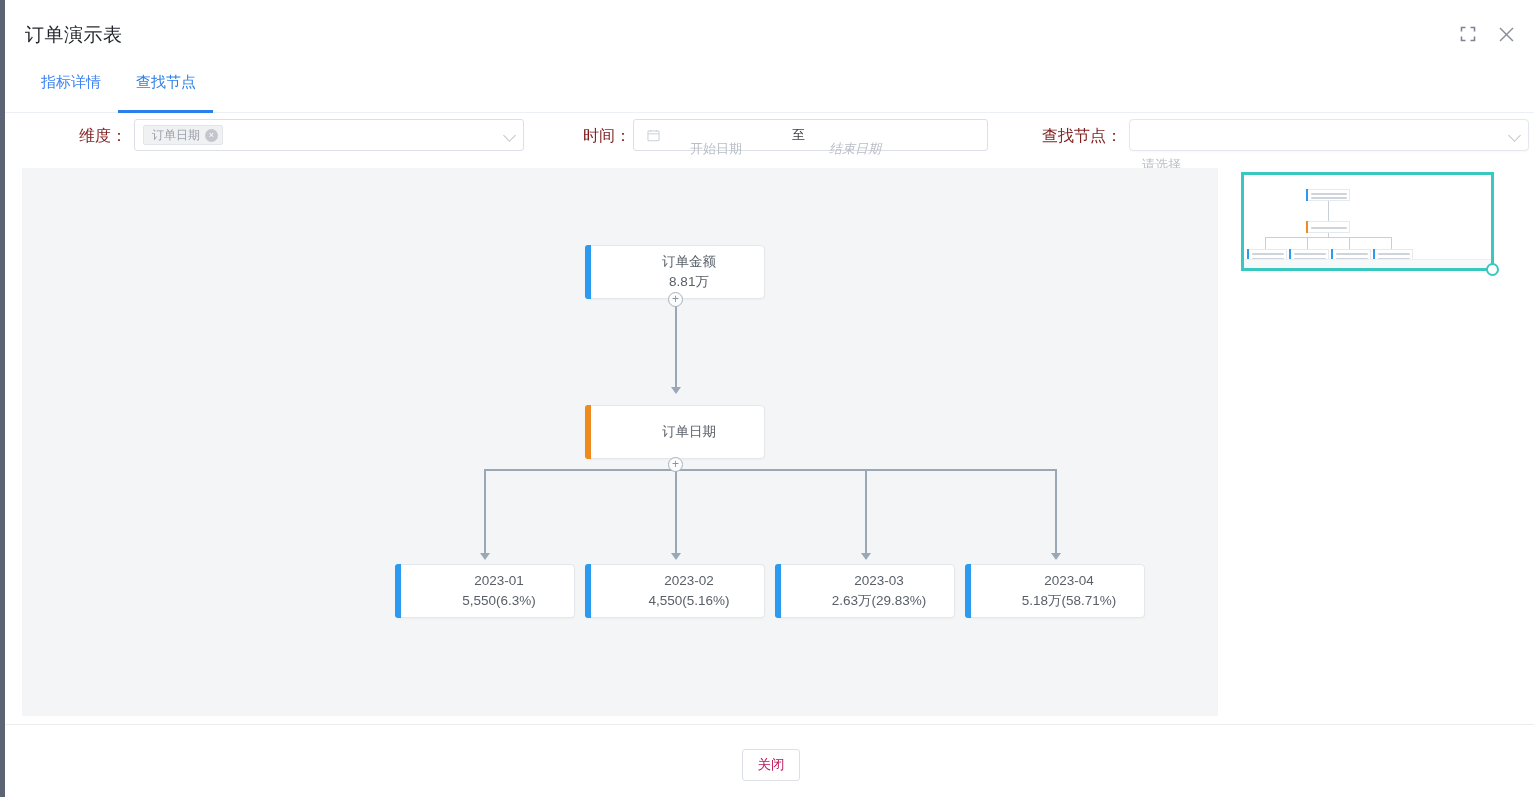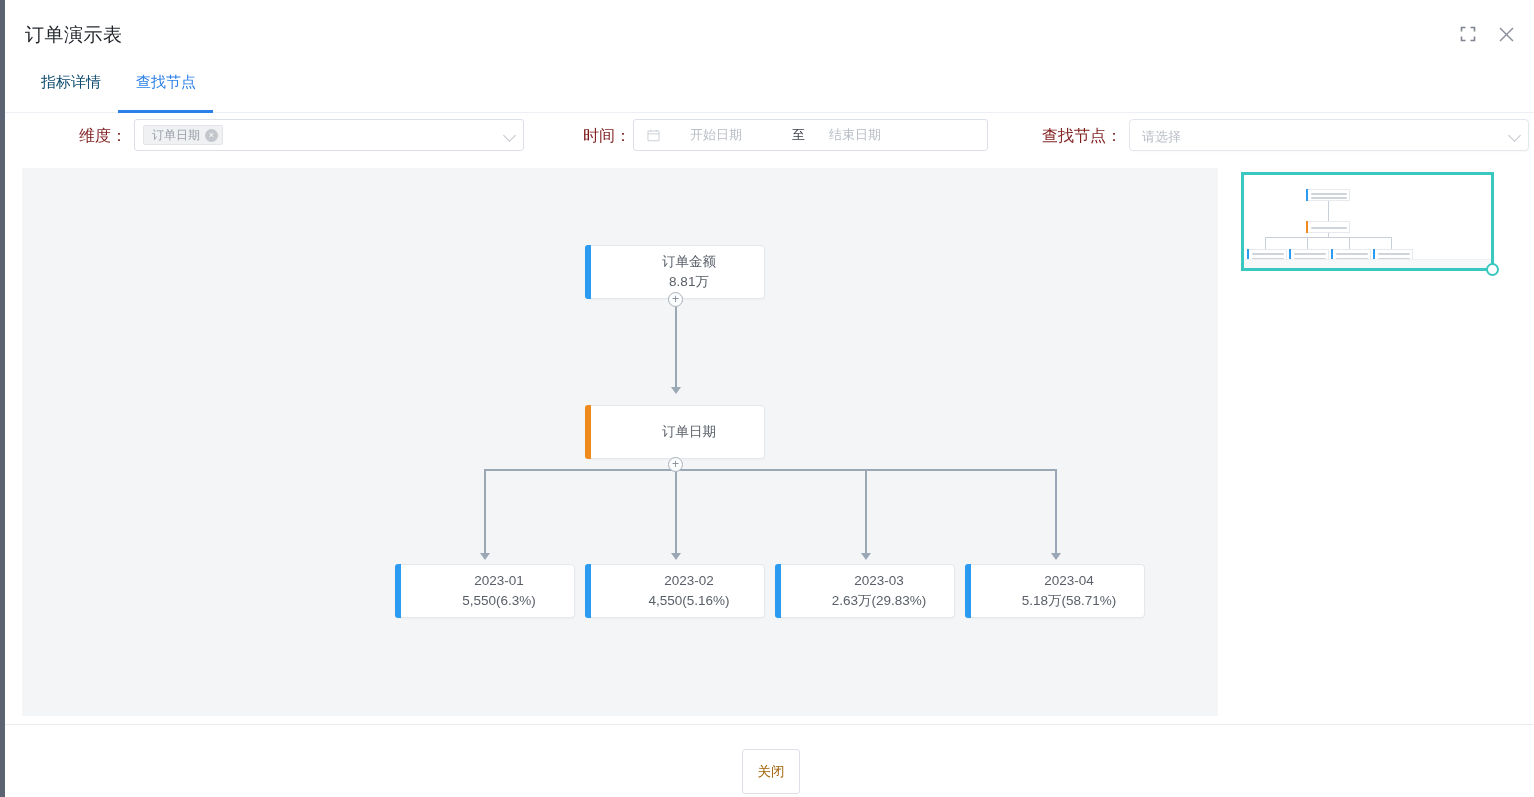--- a/index.html
+++ b/index.html
@@ -47,21 +47,21 @@
 
   
   .tabs {
     position: absolute; left: 5px; top: 57px;
     width: 1529px; height: 56px;
     background: #fff;
     border-bottom: 1px solid #eceff3;
   }
   .tab {
     position: absolute; top: 16px;
-    font-size: 15px; color: #0c4a6e; cursor: pointer;
+    font-size: 15px; color: #3b82f6; cursor: pointer;
     padding-bottom: 16px;
   }
   .tab.t0 { left: 36px; }
   .tab.t1 { left: 131px; color: #2a7fe8; }
   .tab-underline {
     position: absolute; left: 118px; top: 110px;
     width: 95px; height: 3px; background: #2a7fe8;
   }
 
   
@@ -96,26 +96,26 @@
     font-size: 9px; line-height: 13px; text-align: center;
     cursor: pointer;
   }
   .chev {
     position: absolute; right: 9px; top: 11px;
     width: 9px; height: 9px;
     border-right: 1.4px solid #bfc3ca; border-bottom: 1.4px solid #bfc3ca;
     transform: rotate(45deg);
   }
   .ph {
-    font-size: 13px; color: #b9bec6;
+    font-size: 13px; color: #b9bec6; margin-top: 28px;
   }
   .cal-ico { margin-left: 13px; color: #cdd1d8; display:flex; }
   .date-start { margin-left: 30px; width: 80px; }
   .date-sep { margin-left: 22px; font-size: 13px; color: #3a3f47; }
-  .date-end { margin-left: 24px; width: 80px; }
+  .date-end { margin-left: 24px; width: 80px; font-style: italic; }
   .node-ph { position: absolute; left: 12px; top: 8px; }
 
   
   .canvas {
     position: absolute; left: 22px; top: 168px;
     width: 1196px; height: 548px;
     background: #f4f5f7;
     overflow: hidden;
   }
   .canvas-blank {
@@ -188,23 +188,23 @@
   }
 
   
   .footer {
     position: absolute; left: 5px; top: 724px;
     width: 1529px; height: 73px;
     background: #fff; border-top: 1px solid #ececec;
   }
   .btn-close {
     position: absolute; left: 737px; top: 24px;
-    width: 58px; height: 45px;
+    width: 58px; height: 32px;
     border: 1px solid #dcdfe6; border-radius: 3px;
-    background: #fff; color: #a16207; font-size: 13.5px;
+    background: #fff; color: #be185d; font-size: 13.5px;
     font-family: inherit; cursor: pointer;
   }
 </style>
 </head>
 <body>
 
 <div class="app">
 
   <div class="edge-strip"></div>
 

